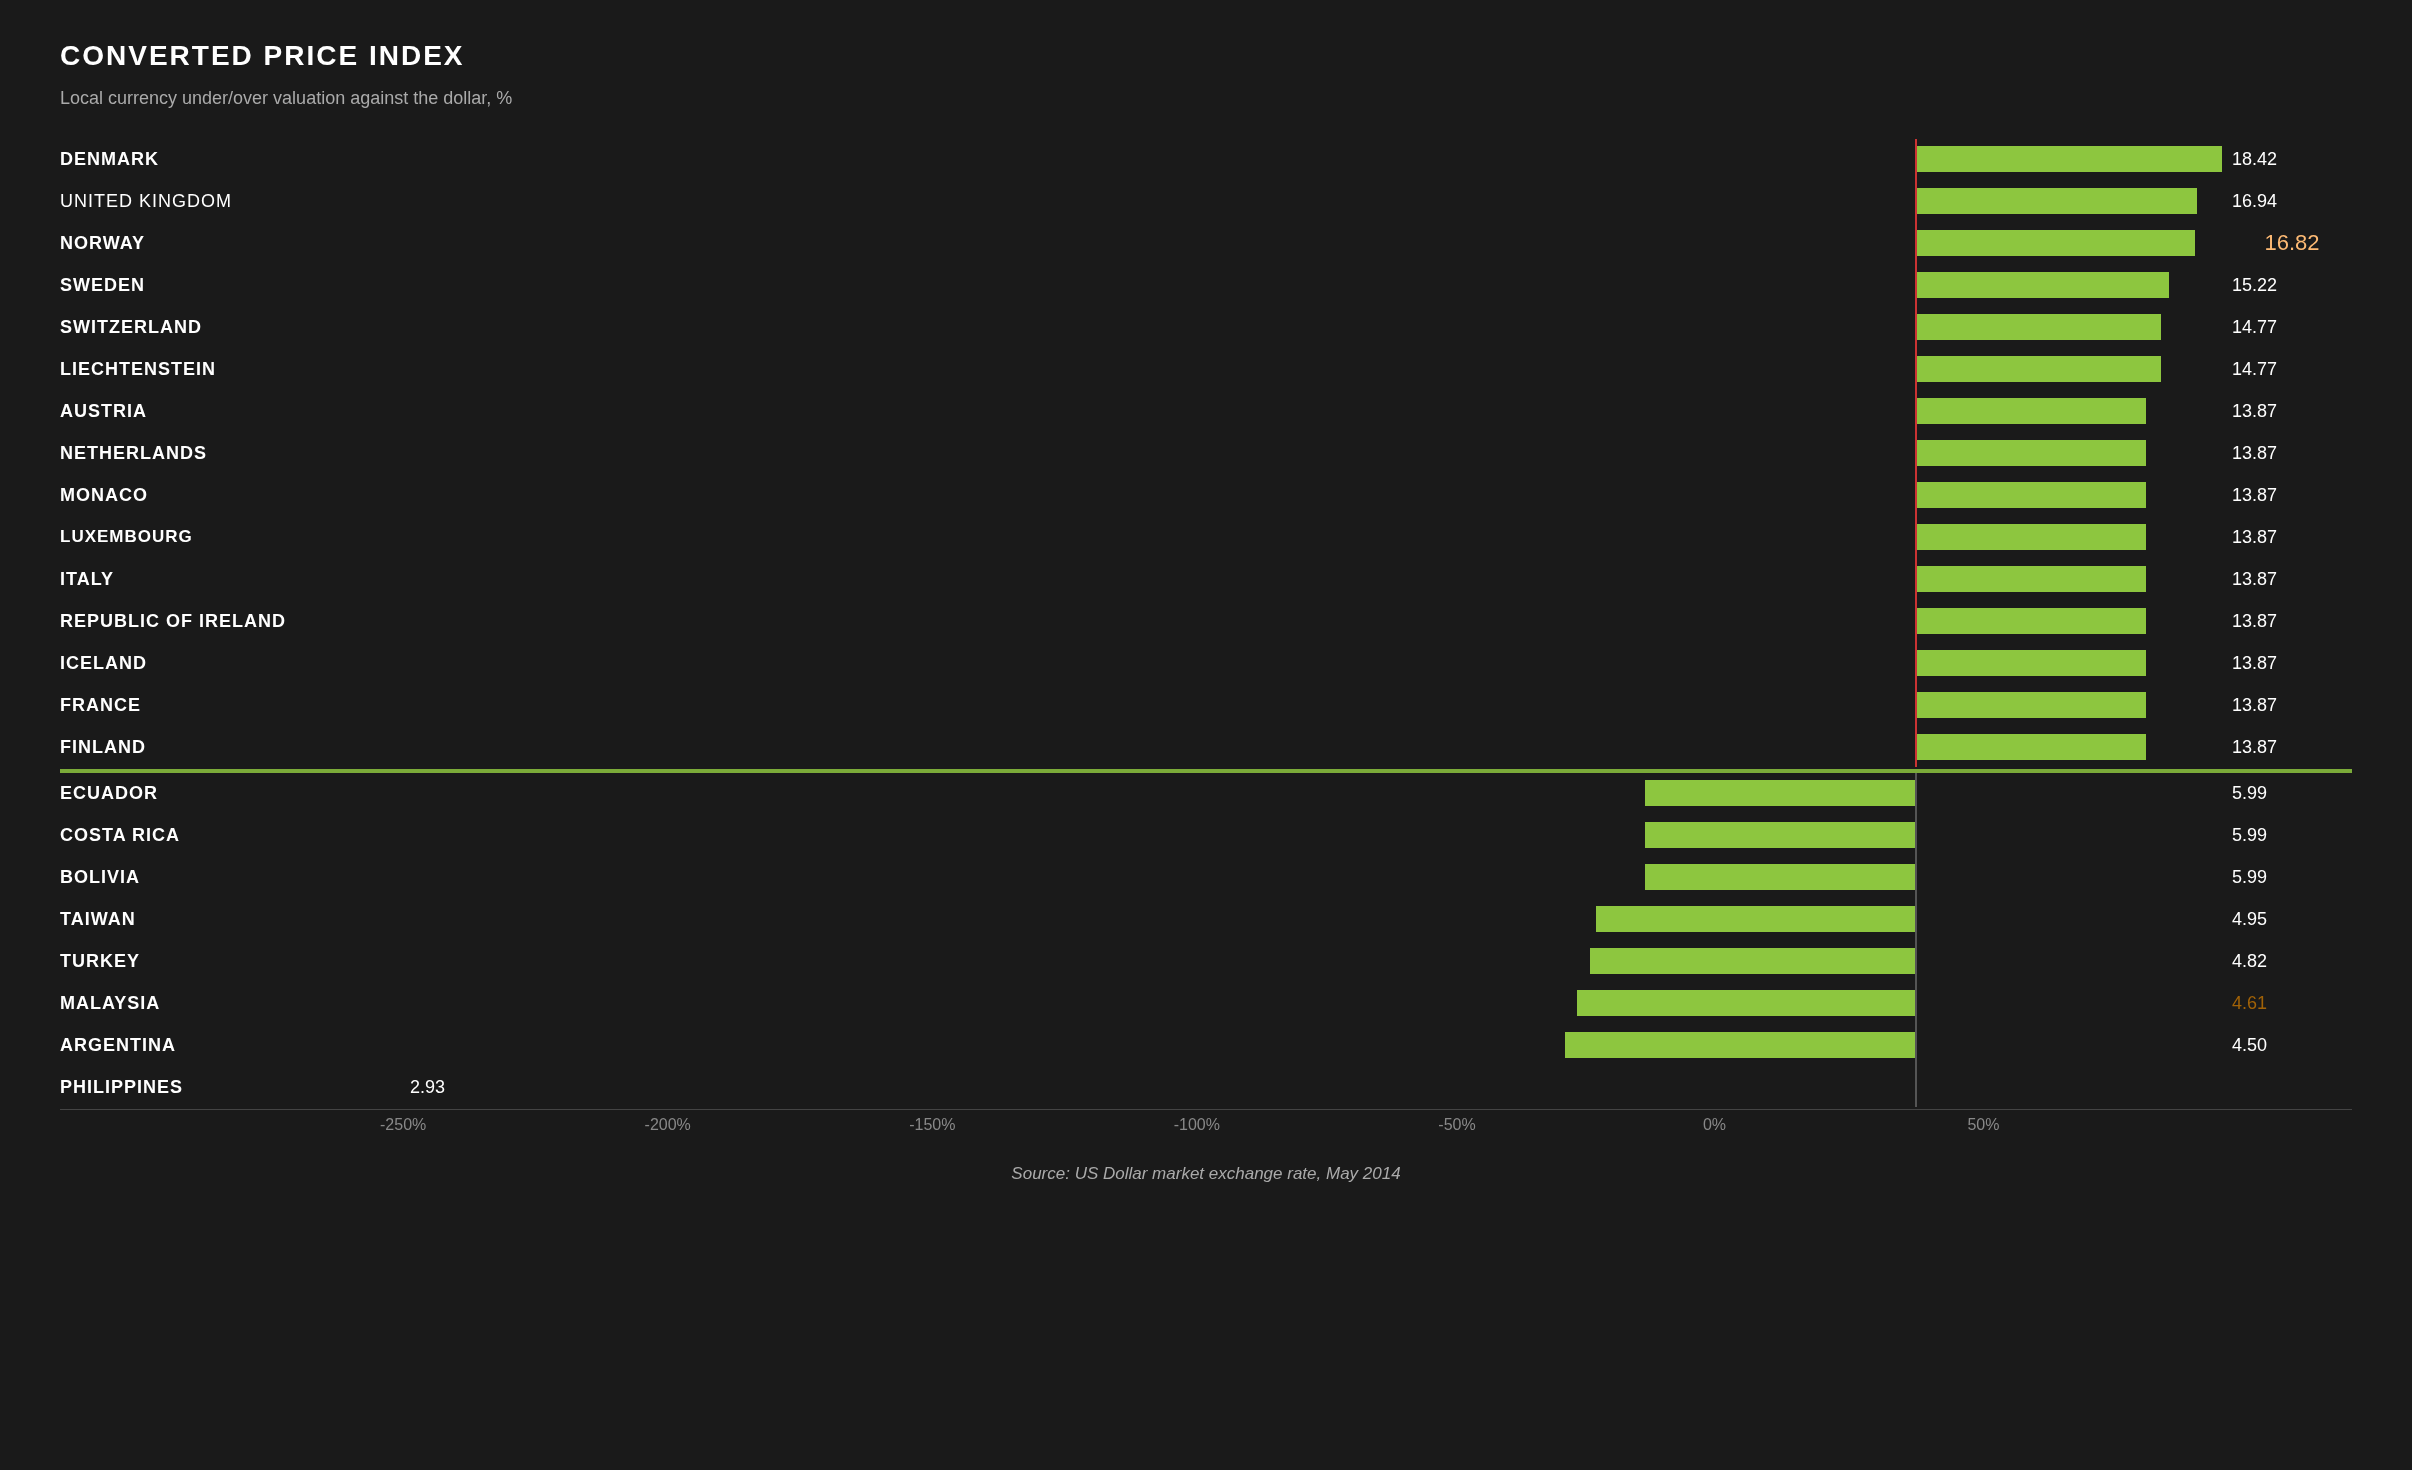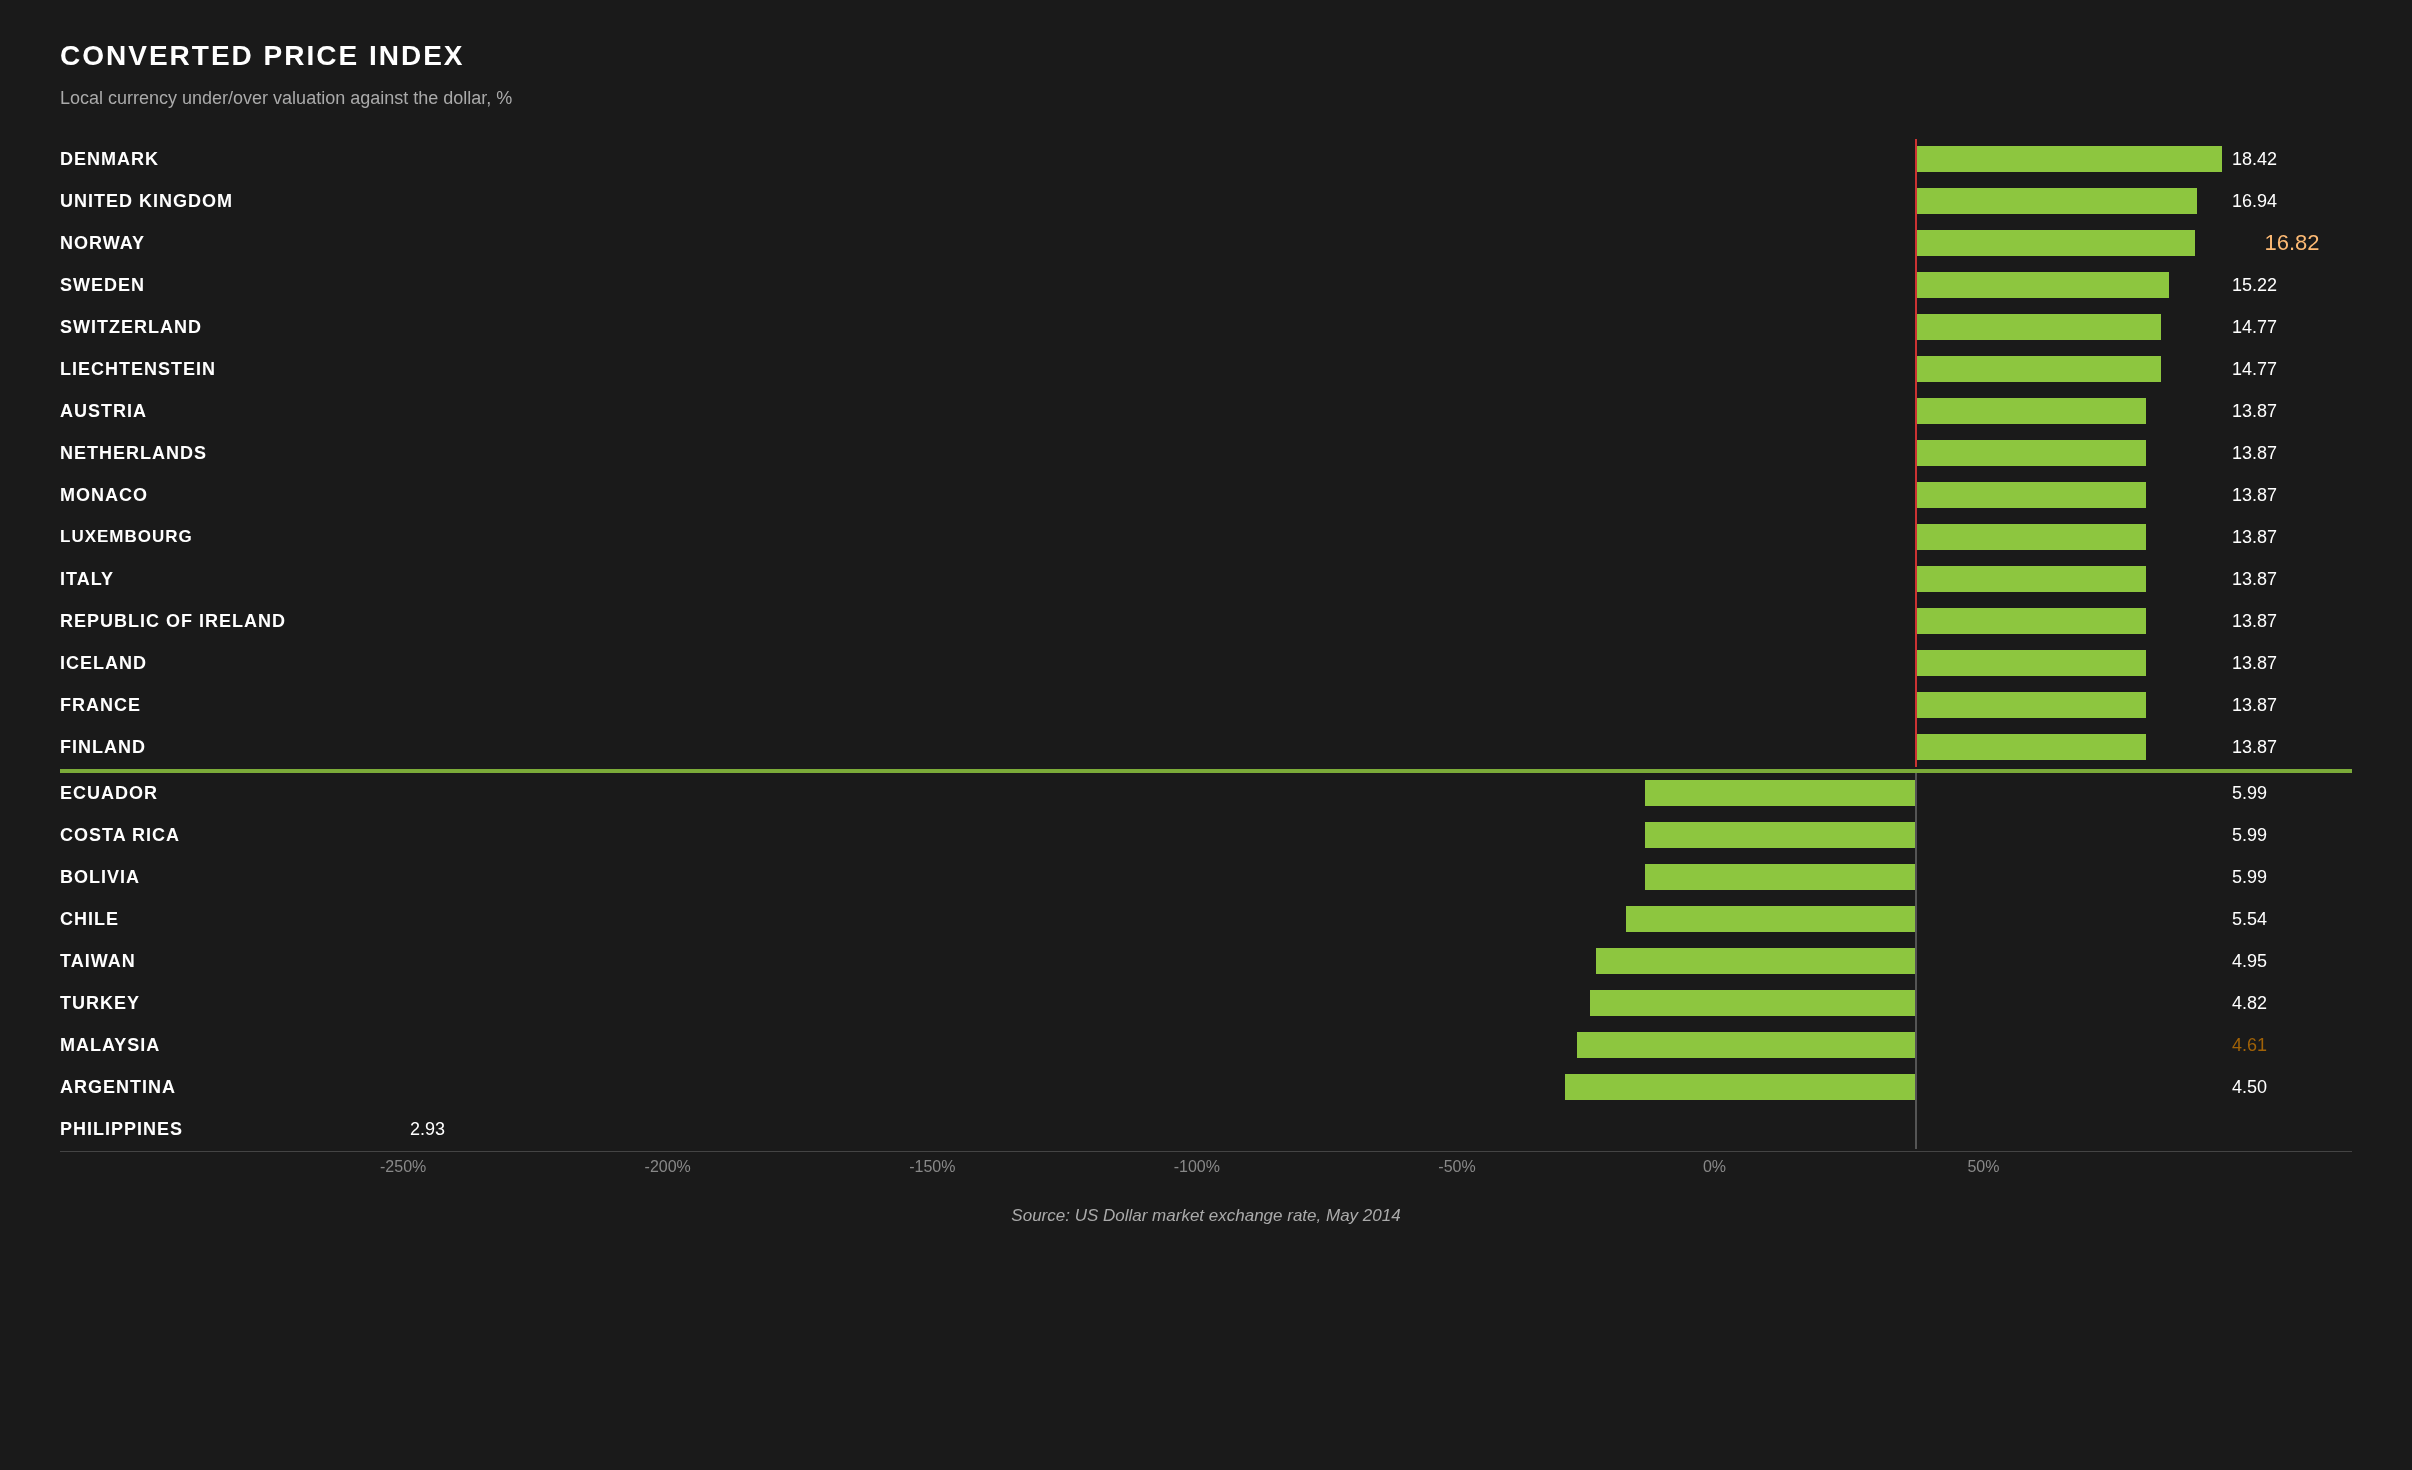--- a/index.html
+++ b/index.html
@@ -55,21 +55,21 @@
 
     <div id="positive-section" style="position: relative;">
     <div style="display: flex; align-items: center; height: 40px; margin-bottom: 2px; position: relative;">
           <div style="width: 320px; font-size: 18px; font-weight: bold; letter-spacing: 1px; color: rgb(255, 255, 255); flex-shrink: 0;">DENMARK</div>
           <div style="width: 1842px; height: 40px; position: relative; flex-shrink: 0;">
             <div style="position: absolute; left: 1535px; top: 7px; width: 307px; height: 26px; background: rgb(141, 198, 63);"></div>
           </div>
           <div style="width: 130px; font-size: 18px; color: rgb(255, 255, 255); text-align: left; padding-left: 10px; flex-shrink: 0;">18.42</div>
         </div>
         <div style="display: flex; align-items: center; height: 40px; margin-bottom: 2px; position: relative;">
-          <div style="width: 320px; font-size: 18px; font-weight: bold; letter-spacing: 1px; color: rgb(255, 255, 255); flex-shrink: 0;">UNITED KINGDOM</div>
+          <div style="width: 320px; font-size: 18px; font-weight: normal; letter-spacing: 1px; color: rgb(255, 255, 255); flex-shrink: 0;">UNITED KINGDOM</div>
           <div style="width: 1842px; height: 40px; position: relative; flex-shrink: 0;">
             <div style="position: absolute; left: 1535px; top: 7px; width: 282.333px; height: 26px; background: rgb(141, 198, 63);"></div>
           </div>
           <div style="width: 130px; font-size: 18px; color: rgb(255, 255, 255); text-align: left; padding-left: 10px; flex-shrink: 0;">16.94</div>
         </div>
         <div style="display: flex; align-items: center; height: 40px; margin-bottom: 2px; position: relative;">
           <div style="width: 320px; font-size: 18px; font-weight: bold; letter-spacing: 1px; color: rgb(255, 255, 255); flex-shrink: 0;">NORWAY</div>
           <div style="width: 1842px; height: 40px; position: relative; flex-shrink: 0;">
             <div style="position: absolute; left: 1535px; top: 7px; width: 280.333px; height: 26px; background: rgb(141, 198, 63);"></div>
           </div>
@@ -178,27 +178,20 @@
             <div style="position: absolute; left: 1264.84px; top: 7px; width: 270.16px; height: 26px; background: rgb(141, 198, 63);"></div>
           </div>
           <div style="width: 130px; font-size: 18px; color: rgb(255, 255, 255); text-align: left; padding-left: 10px; flex-shrink: 0;">5.99</div>
         </div>
         <div style="display: flex; align-items: center; height: 40px; margin-bottom: 2px; position: relative;">
           <div style="width: 320px; font-size: 18px; font-weight: bold; letter-spacing: 1px; color: rgb(255, 255, 255); flex-shrink: 0;">BOLIVIA</div>
           <div style="width: 1842px; height: 40px; position: relative; flex-shrink: 0;">
             <div style="position: absolute; left: 1264.84px; top: 7px; width: 270.16px; height: 26px; background: rgb(141, 198, 63);"></div>
           </div>
           <div style="width: 130px; font-size: 18px; color: rgb(255, 255, 255); text-align: left; padding-left: 10px; flex-shrink: 0;">5.99</div>
-        </div>
-        <div style="display: flex; align-items: center; height: 40px; margin-bottom: 2px; position: relative;">
-          <div style="width: 320px; font-size: 18px; font-weight: bold; letter-spacing: 1px; color: rgb(255, 255, 255); flex-shrink: 0;">CHILE</div>
-          <div style="width: 1842px; height: 40px; position: relative; flex-shrink: 0;">
-            <div style="position: absolute; left: 1246.42px; top: 7px; width: 288.58px; height: 26px; background: rgb(141, 198, 63);"></div>
-          </div>
-          <div style="width: 130px; font-size: 18px; color: rgb(255, 255, 255); text-align: left; padding-left: 10px; flex-shrink: 0;">5.54</div>
         </div>
         <div style="display: flex; align-items: center; height: 40px; margin-bottom: 2px; position: relative;">
           <div style="width: 320px; font-size: 18px; font-weight: bold; letter-spacing: 1px; color: rgb(255, 255, 255); flex-shrink: 0;">TAIWAN</div>
           <div style="width: 1842px; height: 40px; position: relative; flex-shrink: 0;">
             <div style="position: absolute; left: 1215.72px; top: 7px; width: 319.28px; height: 26px; background: rgb(141, 198, 63);"></div>
           </div>
           <div style="width: 130px; font-size: 18px; color: rgb(255, 255, 255); text-align: left; padding-left: 10px; flex-shrink: 0;">4.95</div>
         </div>
         <div style="display: flex; align-items: center; height: 40px; margin-bottom: 2px; position: relative;">
           <div style="width: 320px; font-size: 18px; font-weight: bold; letter-spacing: 1px; color: rgb(255, 255, 255); flex-shrink: 0;">TURKEY</div>

